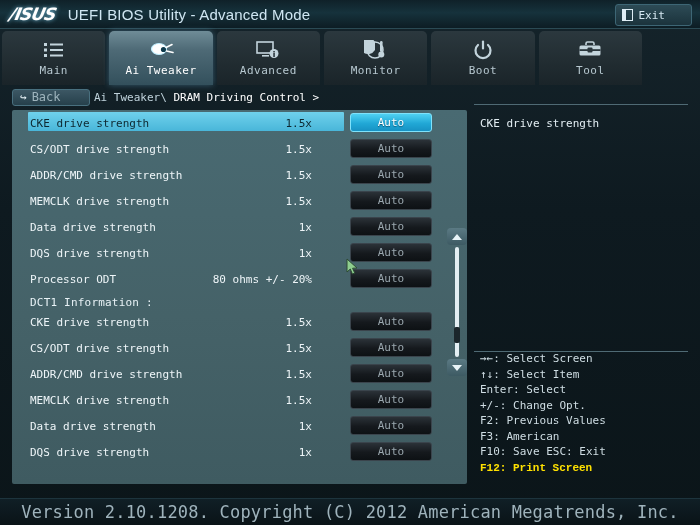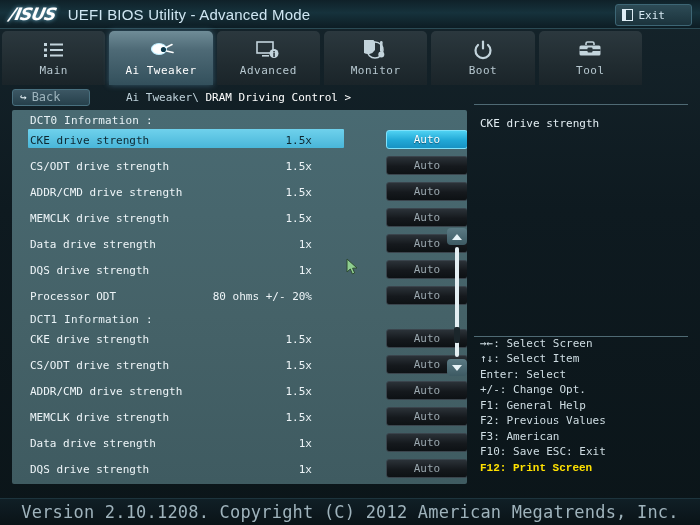--- a/index.html
+++ b/index.html
@@ -121,21 +121,21 @@
     border-radius: 3px;
     display: flex;
     align-items: center;
     gap: 5px;
     padding-left: 7px;
     box-sizing: border-box;
   }
   .back-btn .arrow { color:#eaf4f9; font-size: 11px; line-height: 1; }
   .back-btn .lbl { color: #9fb4bd; font-size: 12px; }
   .crumb {
-    margin-left: 36px;
+    margin-left: 4px;
     font-size: 11px;
     color: #bfd2db;
     white-space: nowrap;
   }
   .crumb .cur { color: #ffffff; }
 
   
   .content {
     position: absolute;
     left: 12px; top: 110px;
@@ -192,21 +192,20 @@
     width: 82px; height: 19px;
     background: linear-gradient(180deg, #2b3238 0%, #15191d 55%, #0d1114 100%);
     border: 1px solid #3a444c;
     border-radius: 3px;
     display: flex;
     align-items: center;
     justify-content: center;
     font-size: 11px;
     color: #9aa7ae;
     box-sizing: border-box;
-    margin-left: 36px;
   }
   .row.sel .opt {
     background: linear-gradient(180deg, #4fd1f2 0%, #21a8d6 55%, #1792c3 100%);
     border: 1px solid #7fe2fb;
     color: #ffffff;
     text-shadow: 0 1px 1px rgba(0,40,60,.6);
   }
 
   
   .scroll {
@@ -407,21 +406,20 @@
       <span class="arrow">↪</span>
       <span class="lbl">Back</span>
     </div>
     <div class="crumb">
       <span>Ai Tweaker\</span><span class="cur"> DRAM Driving Control &gt;</span>
     </div>
   </div>
 
   <div class="content">
     <div class="rows" id="rows">
-        <div class="grp">DCT0 Information :</div>
         <div class="row sel">
           <div class="hl"></div>
           <div class="name">CKE drive strength</div>
           <div class="val">1.5x</div>
           <div class="opt">Auto</div>
         </div>
         <div class="row">
           <div class="name">CS/ODT drive strength</div>
           <div class="val">1.5x</div>
           <div class="opt">Auto</div>
@@ -498,21 +496,20 @@
 
   <div class="side">
     <div class="side-help">
       <div class="txt">CKE drive strength</div>
     </div>
     <div class="side-keys" id="keys">
         <div class="k">→←: Select Screen</div>
         <div class="k">↑↓: Select Item</div>
         <div class="k">Enter: Select</div>
         <div class="k">+/-: Change Opt.</div>
-        <div class="k">F1: General Help</div>
         <div class="k">F2: Previous Values</div>
         <div class="k">F3: American</div>
         <div class="k">F10: Save  ESC: Exit</div>
         <div class="k hot">F12: Print Screen</div>
       </div>
   </div>
 
   <div class="footer">
     <div class="ftxt">Version 2.10.1208. Copyright (C) 2012 American Megatrends, Inc.</div>
   </div>

